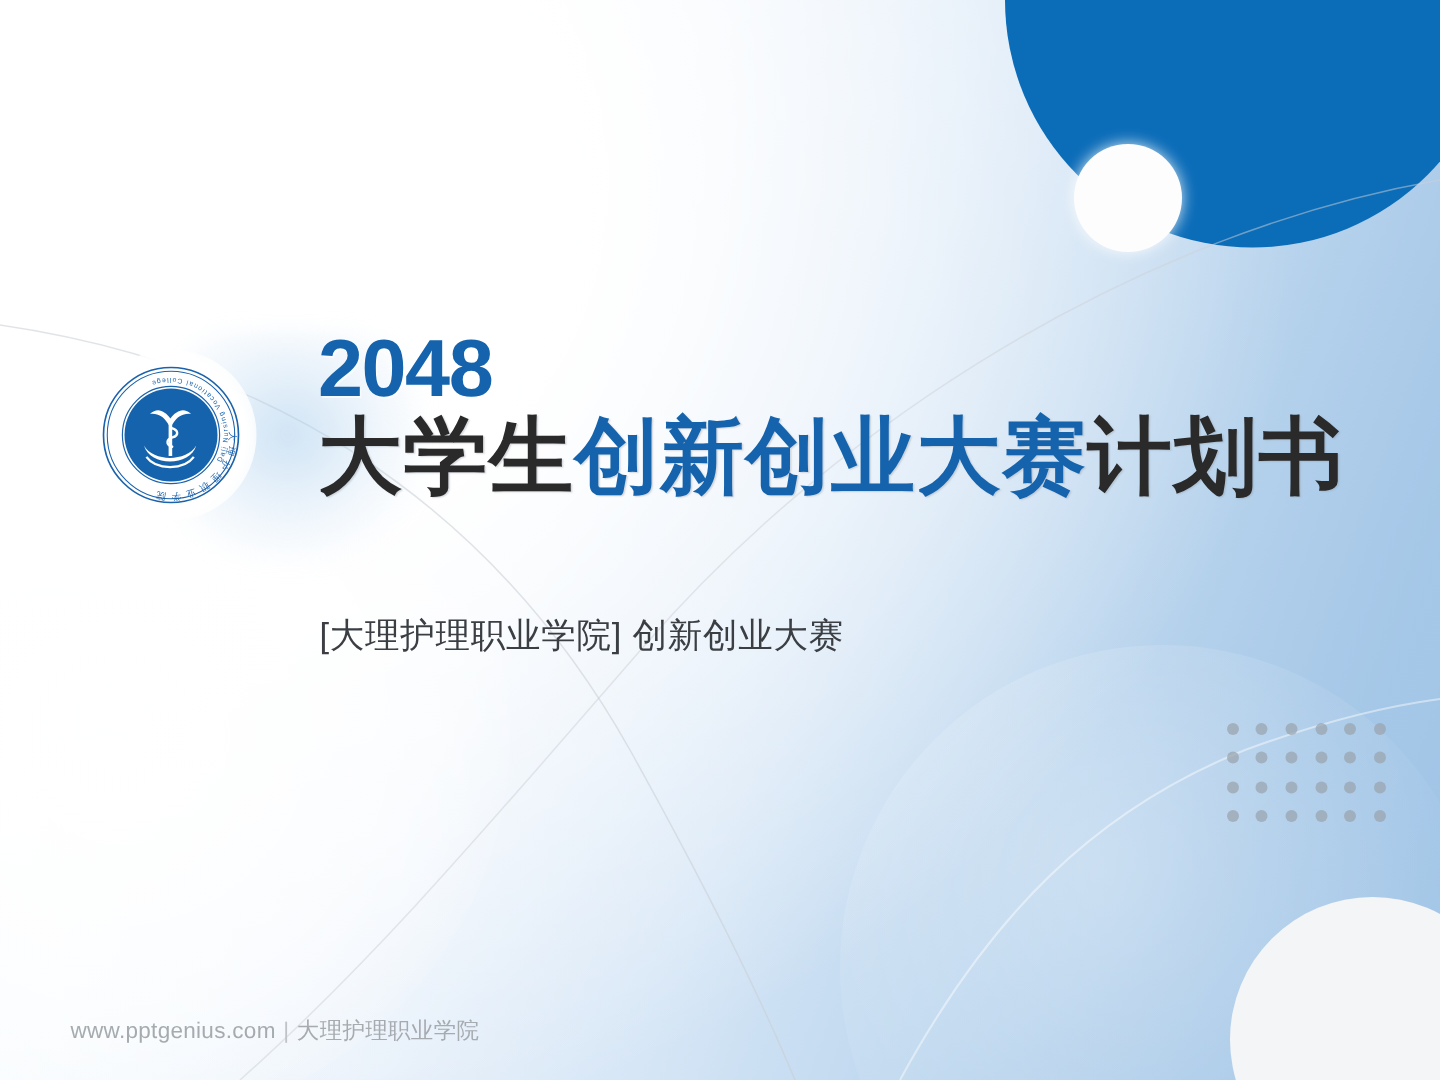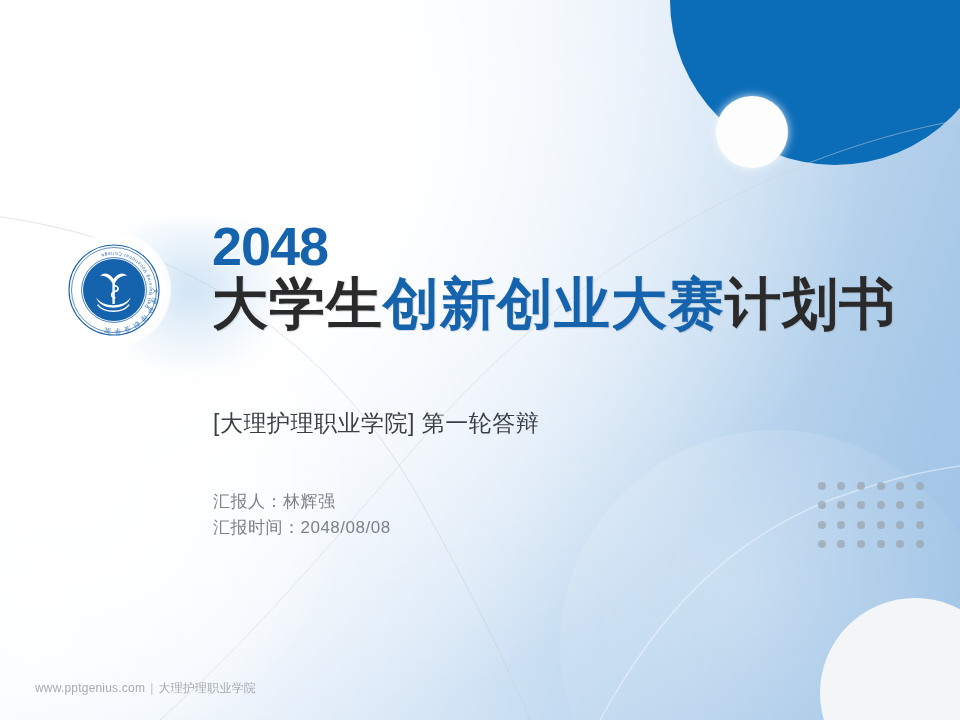--- a/index.html
+++ b/index.html
@@ -141,22 +141,22 @@
     font-size:17px;
     line-height:1.55;
     color:#7d8287;
     letter-spacing:.5px;
   }
   #meta div { white-space:nowrap; }
 
   
   #footer {
     position:absolute;
-    left:35px; bottom:23px;
-    font-size:12px;
+    left:47px; bottom:23px;
+    font-size:15px;
     color:#a6abaf;
     letter-spacing:.2px;
     white-space:nowrap;
   }
   #footer .sep { margin:0 5px; color:#bfc3c7; }
 </style>
 </head>
 <body>
 
 <div id="slide">
@@ -229,24 +229,20 @@
     </svg>
   </div>
 
   <div id="title-block">
     <div id="year">2048</div>
     <div id="main-title">
       <span class="dark">大学生</span><span class="blue">创新创业大赛</span><span class="dark">计划书</span>
     </div>
   </div>
 
-  <div id="subtitle">[大理护理职业学院] 第一轮答辩</div>
-
-  <div id="meta">
-    <div>汇报人：林辉强</div>
-    <div>汇报时间：2048/08/08</div>
-  </div>
+  <div id="subtitle">[大理护理职业学院] 创新创业大赛</div>
+
 
   <div id="footer">
     <span>www.pptgenius.com</span><span class="sep">|</span><span>大理护理职业学院</span>
   </div>
 
 </div>
 
 </body></html>

